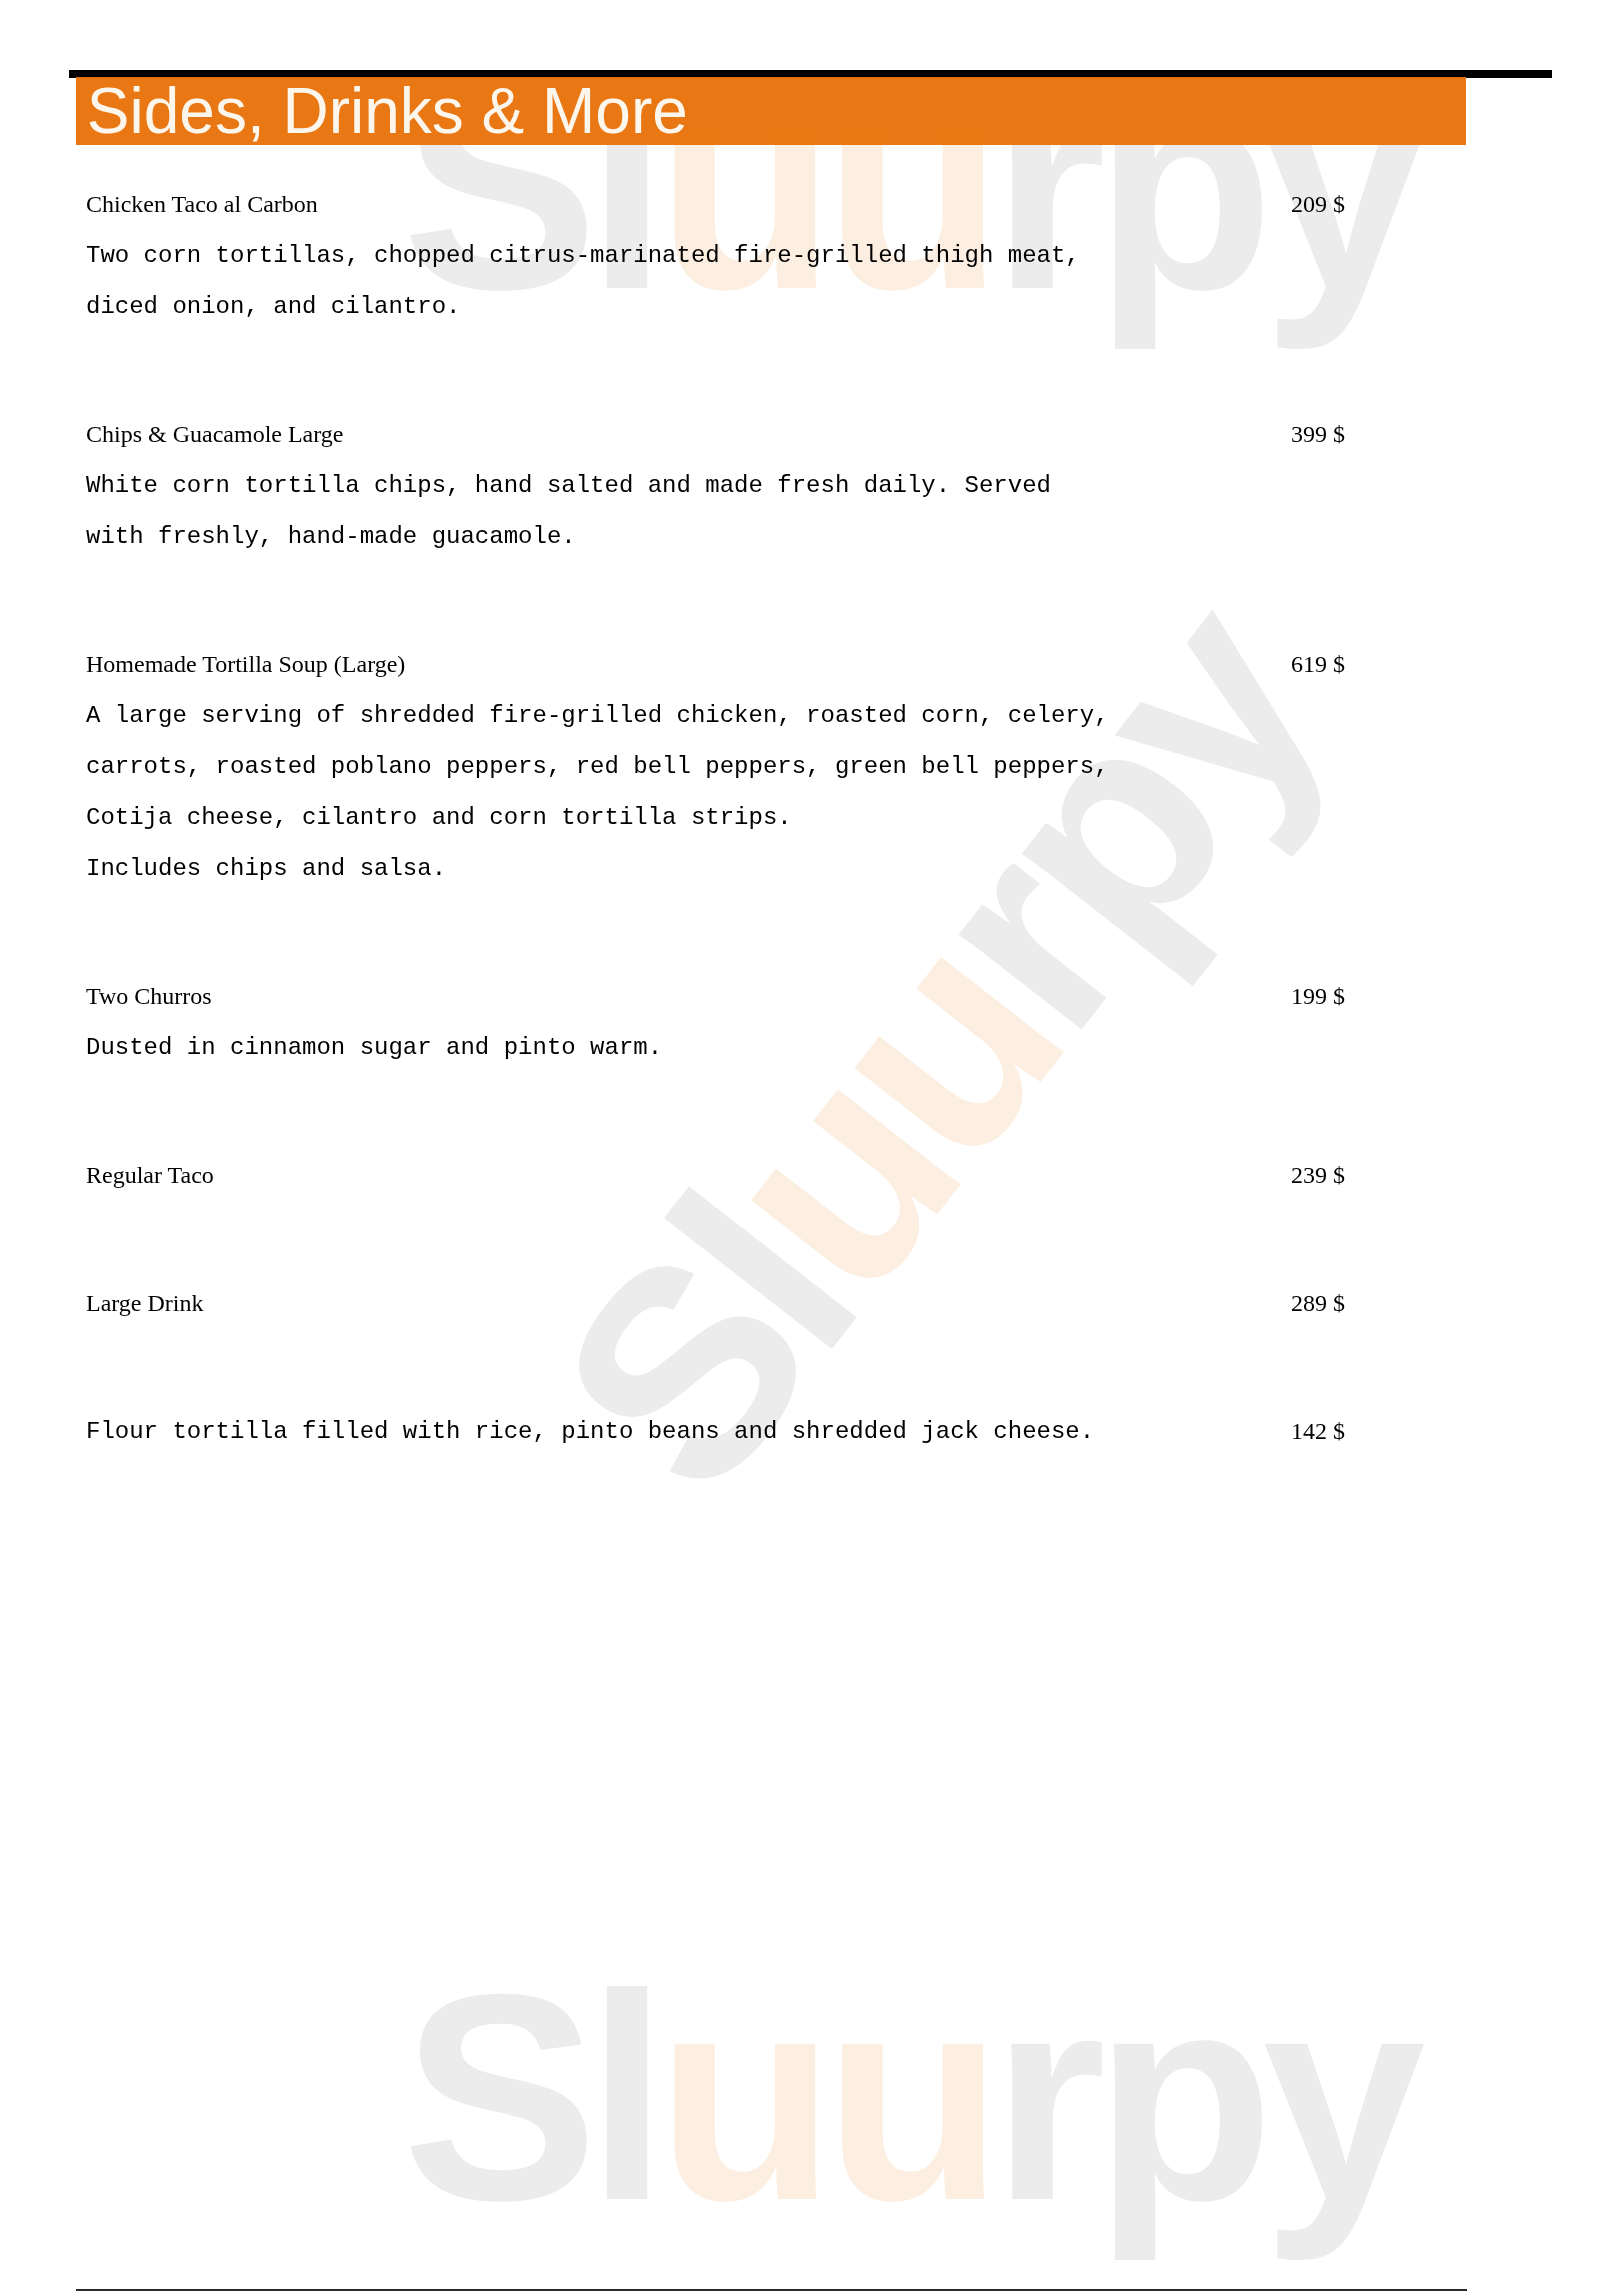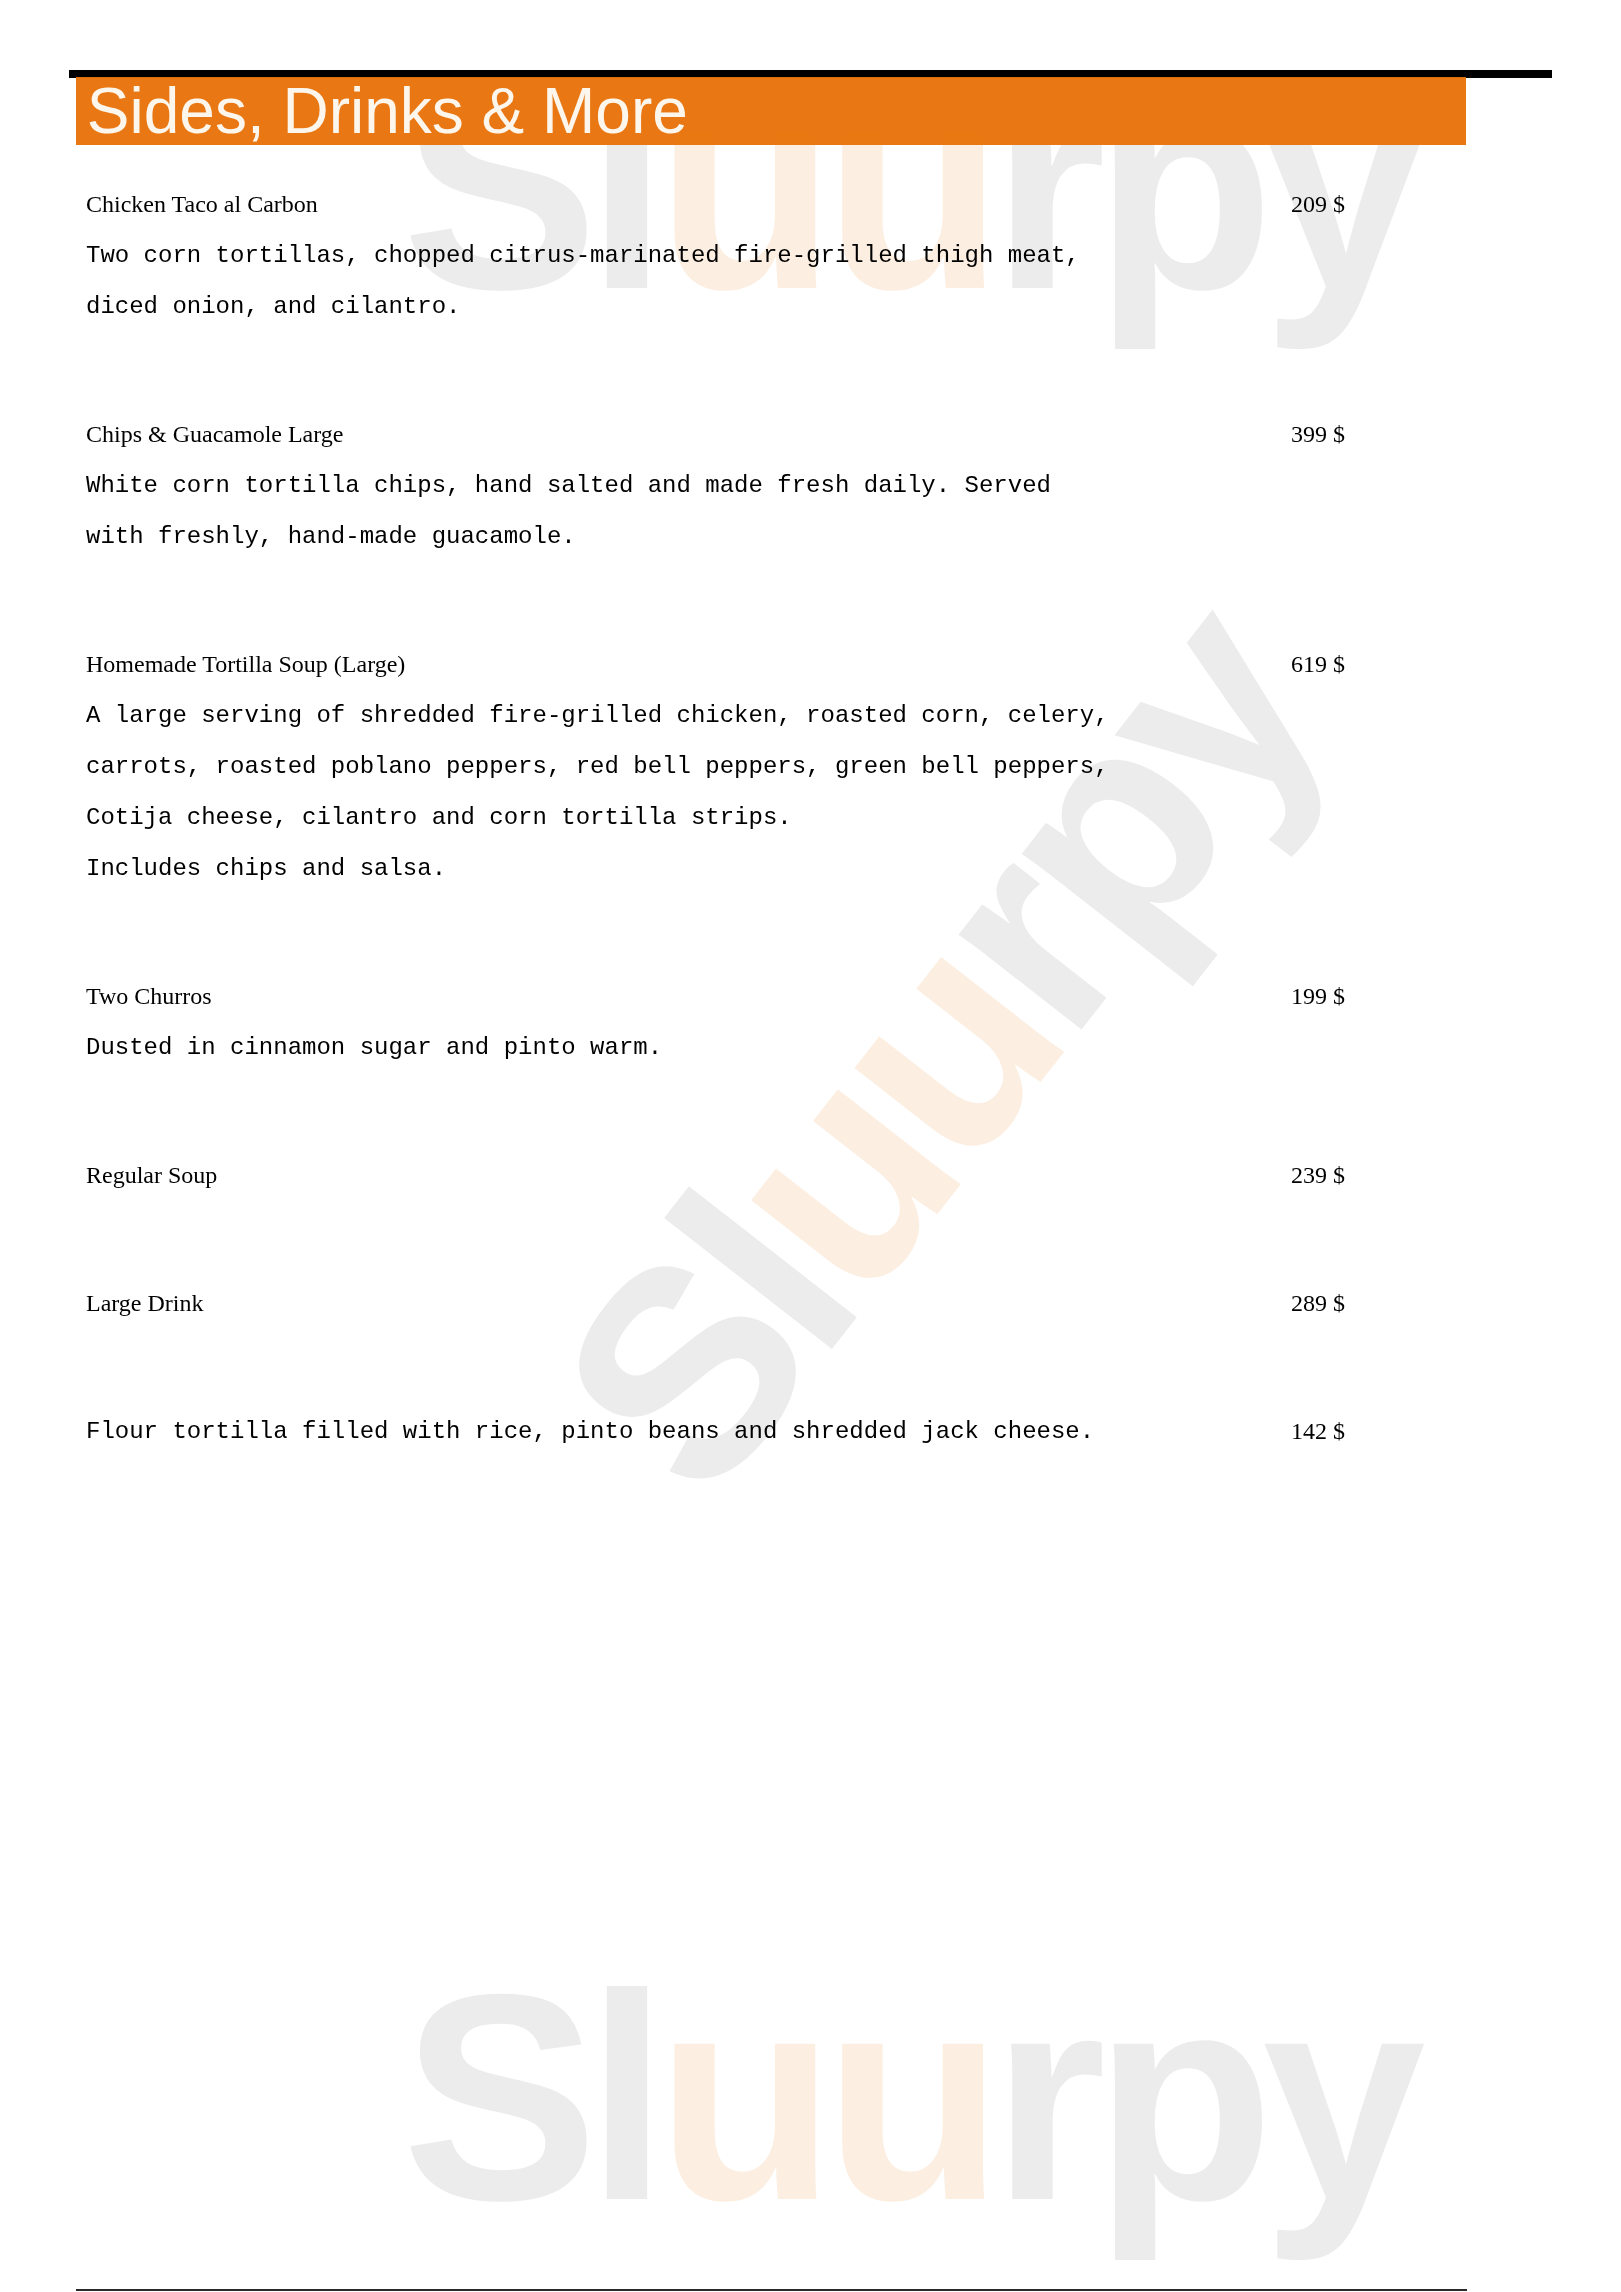--- a/index.html
+++ b/index.html
@@ -143,21 +143,21 @@
 Cotija cheese, cilantro and corn tortilla strips.
 Includes chips and salsa.</span>
     <span class="item-price">619 $</span>
   </div>
   <div class="menu-item">
     <span class="item-name">Two Churros</span>
     <span class="item-desc">Dusted in cinnamon sugar and pinto warm.</span>
     <span class="item-price">199 $</span>
   </div>
   <div class="menu-item">
-    <span class="item-name">Regular Soup</span>
+    <span class="item-name">Regular Taco</span>
     <span class="item-price">239 $</span>
   </div>
   <div class="menu-item">
     <span class="item-name">Large Drink</span>
     <span class="item-price">289 $</span>
   </div>
   <div class="menu-item">
     <span class="item-desc">Flour tortilla filled with rice, pinto beans and shredded jack cheese.</span>
     <span class="item-price">142 $</span>
   </div>

